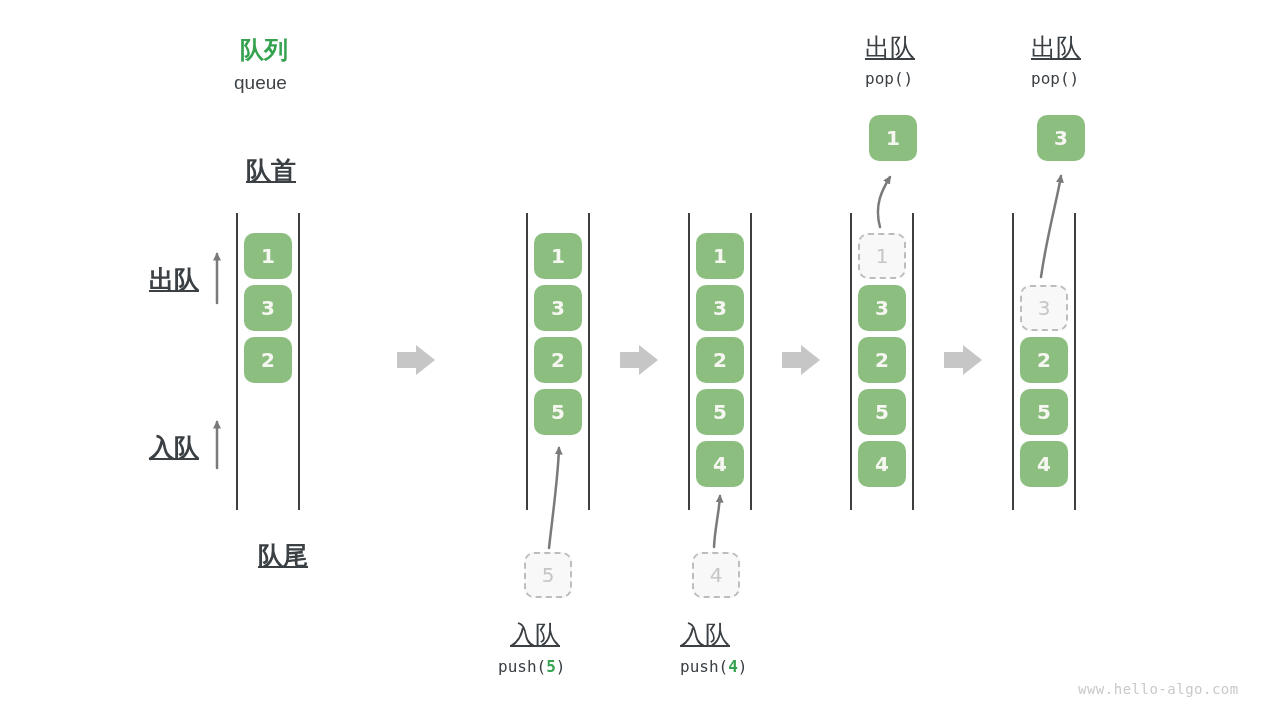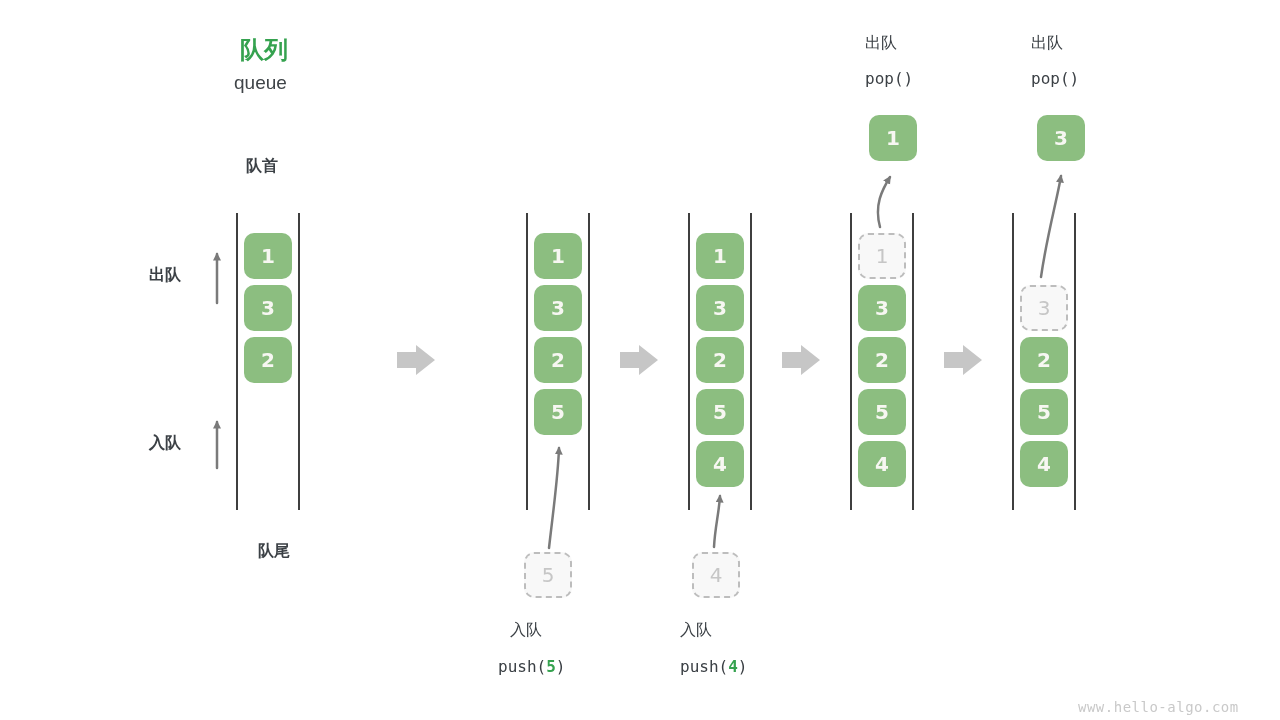--- a/index.html
+++ b/index.html
@@ -5,21 +5,21 @@
   html,body{margin:0;padding:0;background:#ffffff;}
   #stage{
     position:relative;width:1280px;height:720px;background:#ffffff;overflow:hidden;
     font-family:"Liberation Sans",sans-serif;
     --box-green:#8cbe80;--accent-green:#35a24f;--text-dark:#3b4045;
     --line-color:#3f3f3f;--curve-arrow:#7a7a7a;--block-arrow:#c6c6c6;
     --dashed-border:#bdbdbd;--dashed-fill:#f8f8f8;--dashed-text:#c6c6c6;
     --watermark:#c9c9c9;
   }
   .abs{position:absolute;}
-  .cjk{color:var(--text-dark);font-size:16px;line-height:1.1;white-space:nowrap;}
+  .cjk{color:var(--text-dark);font-size:25px;line-height:1.1;white-space:nowrap;text-decoration:underline;}
   .bold{font-weight:700;}
   .mono{font-family:"DejaVu Sans Mono",monospace;font-size:16px;color:var(--text-dark);white-space:nowrap;}
   .mono .arg{color:var(--accent-green);font-weight:700;}
   .title-zh{font-size:24px;font-weight:700;color:var(--accent-green);}
   .title-en{font-size:19px;color:#3f4448;}
   .vline{position:absolute;width:2px;height:297px;top:213px;background:var(--line-color);}
   .cell{
     position:absolute;width:48px;height:46px;border-radius:10px;
     display:flex;align-items:center;justify-content:center;
     font-family:"DejaVu Sans",sans-serif;font-size:20px;font-weight:700;
@@ -121,14 +121,14 @@
   <div class="cell solid" style="left:1037px;top:115px;">3</div>
 
   <div class="cell dashed" style="left:524px;top:552px;">5</div>
   <div class="abs cjk" style="left:510px;top:621px;">入队</div>
   <div class="abs mono" style="left:498px;top:657px;"><span>push(</span><span class="arg">5</span><span>)</span></div>
 
   <div class="cell dashed" style="left:692px;top:552px;">4</div>
   <div class="abs cjk" style="left:680px;top:621px;">入队</div>
   <div class="abs mono" style="left:680px;top:657px;"><span>push(</span><span class="arg">4</span><span>)</span></div>
 
-  <div class="abs watermark" style="left:1078px;top:681px;margin-top:18px;">www.hello-algo.com</div>
+  <div class="abs watermark" style="left:1078px;top:681px;">www.hello-algo.com</div>
 </div>
 
 </body></html>

